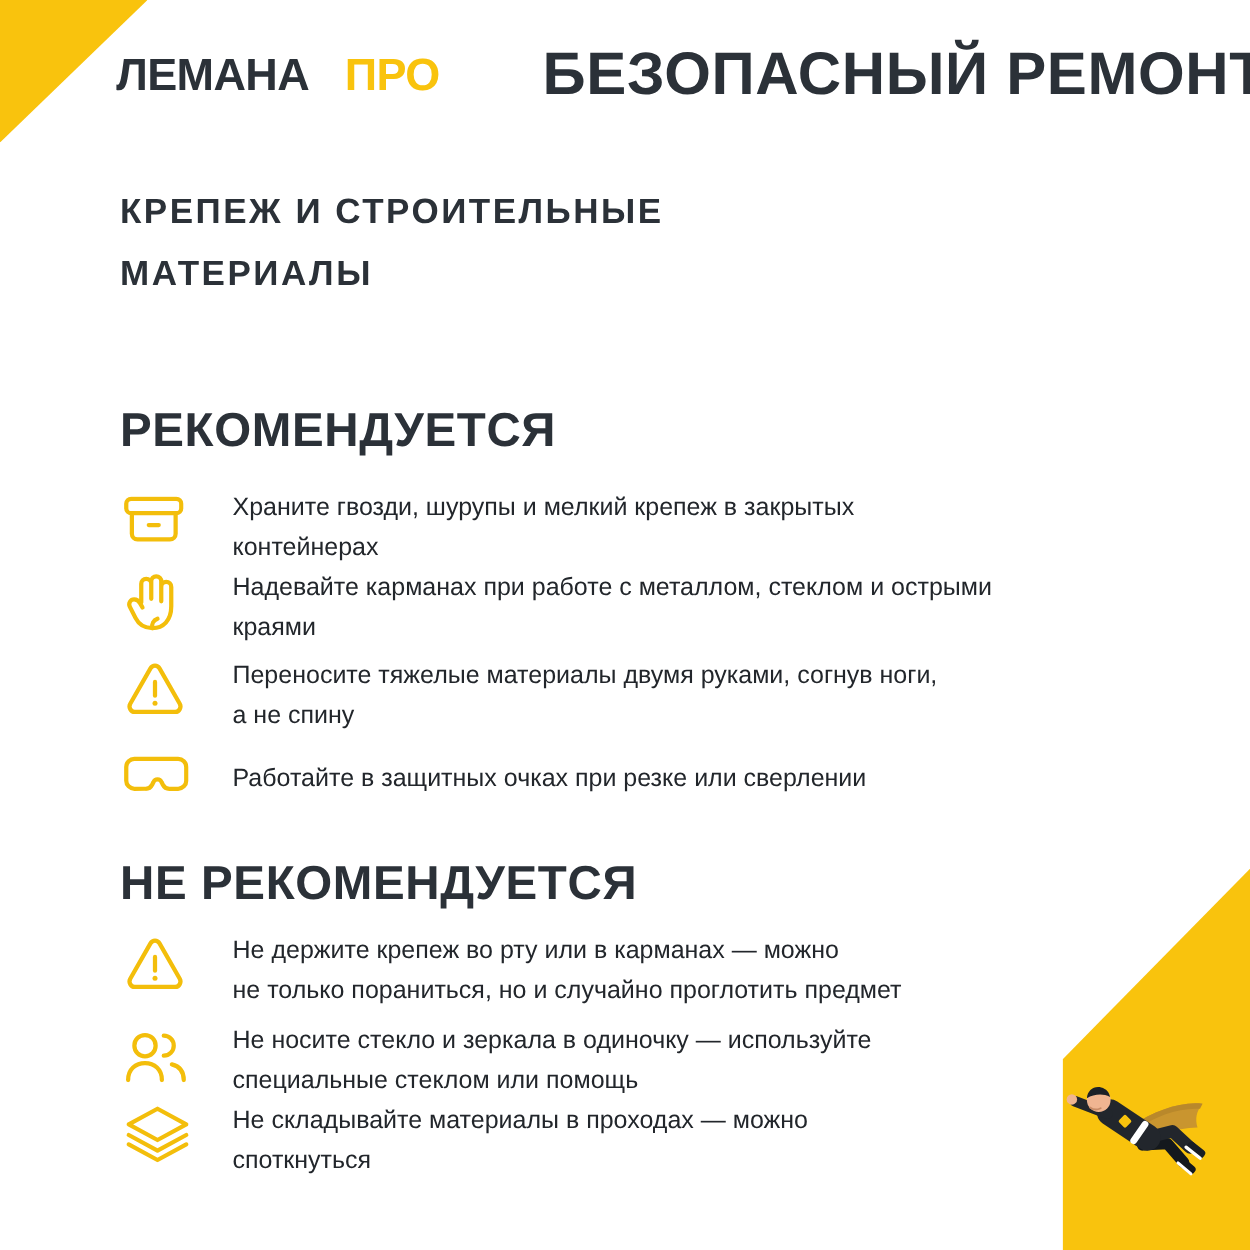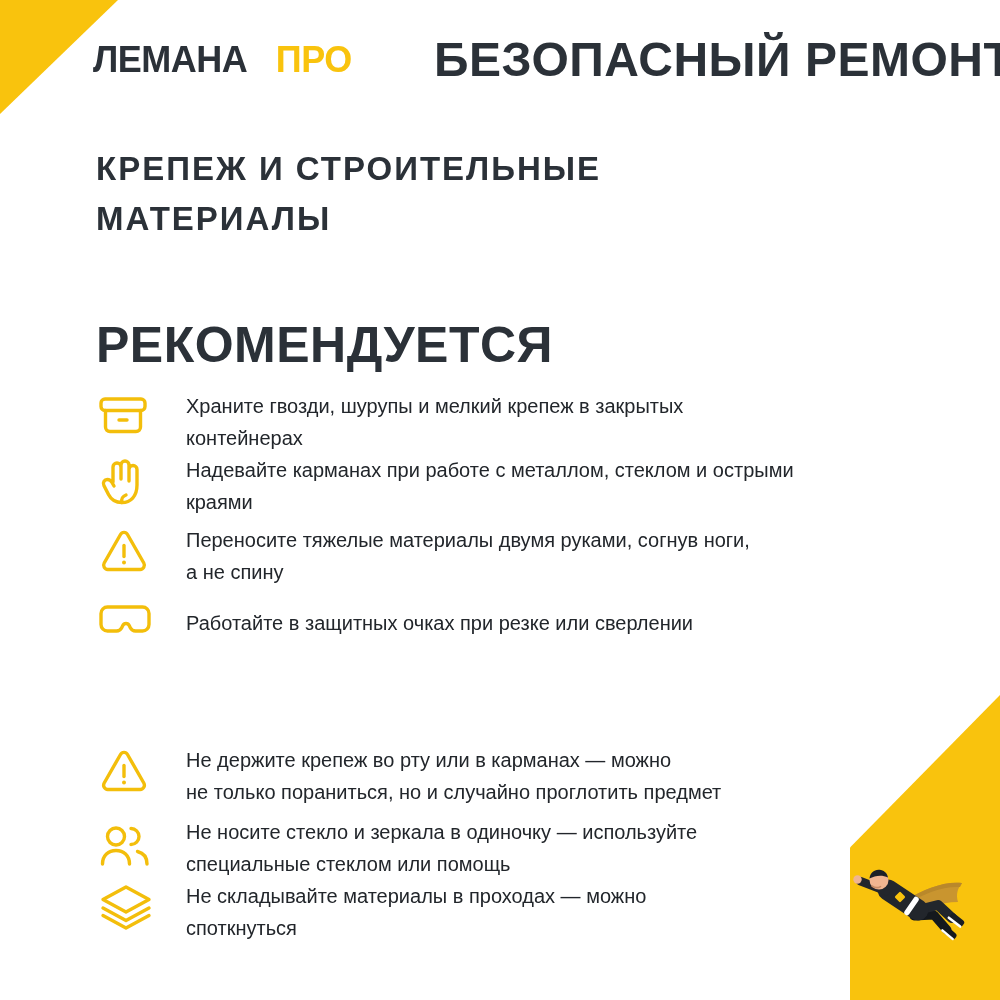--- a/index.html
+++ b/index.html
@@ -39,32 +39,32 @@
   }
   .brand .accent{color:var(--accent-yellow);}
   .program{
     position:absolute;left:434px;top:40px;
     font-size:48px;font-weight:900;line-height:40px;
     letter-spacing:0.5px;color:var(--heading-dark);white-space:nowrap;
   }
 
   .page-title{
     position:absolute;left:96px;top:144px;
-    font-size:33px;font-weight:900;line-height:50px;letter-spacing:2px;
+    font-size:28px;font-weight:900;line-height:50px;letter-spacing:2px;
     color:var(--heading-dark);white-space:pre-line;
   }
   .page-subtitle{
     position:absolute;left:96px;top:248px;
     font-size:27px;font-weight:400;line-height:34px;
     color:var(--subtitle-gray);white-space:nowrap;
   }
 
   .sec-heading{
     position:absolute;left:96px;
-    font-size:50px;font-weight:900;line-height:46px;letter-spacing:0.5px;
+    font-size:38px;font-weight:900;line-height:46px;letter-spacing:0.5px;
     color:var(--heading-dark);white-space:nowrap;
   }
   .sec-1{top:322px;}
   .sec-2{top:684px;}
 
   .item{position:absolute;left:99px;}
   .item .txt{
     position:absolute;left:87px;top:0;
     font-size:20px;font-weight:400;line-height:32px;
     color:var(--body-text);white-space:pre-line;width:780px;
@@ -176,20 +176,21 @@
 
   <div class="item" id="it-r4">
     <span class="ic">
       <svg width="52" height="34" viewBox="0 0 52 34">
         <path d="M8.5 3 h35 a6.5 6.5 0 0 1 6.5 6.5 v11 a6.5 6.5 0 0 1 -6.5 6.5 h-7 a5.8 5.8 0 0 1 -5.2 -3.2 l-1.1 -2.2 a3.5 3.5 0 0 0 -6.4 0 l-1.1 2.2 A5.8 5.8 0 0 1 17.5 27 h-9 A6.5 6.5 0 0 1 2 20.5 v-11 A6.5 6.5 0 0 1 8.5 3 Z"></path>
       </svg>
     </span>
     <p class="txt">Работайте в защитных очках при резке или сверлении</p>
   </div>
 
+  <h2 class="sec-heading sec-2">НЕ РЕКОМЕНДУЕТСЯ</h2>
 
   <div class="item" id="it-n1">
     <span class="ic">
       <svg width="50" height="46" viewBox="0 0 50 46">
         <path d="M21.5 5.5 c1.6 -2.8 5.4 -2.8 7 0 l16.3 28.5 c1.6 2.8 -0.4 6.5 -3.5 6.5 H8.7 c-3.1 0 -5.1 -3.7 -3.5 -6.5 Z"></path>
         <line x1="25" y1="16.5" x2="25" y2="27.5"></line>
         <circle class="dot" cx="25" cy="33.5" r="2"></circle>
       </svg>
     </span>
     <p class="txt">Не держите крепеж во рту или в карманах — можно

